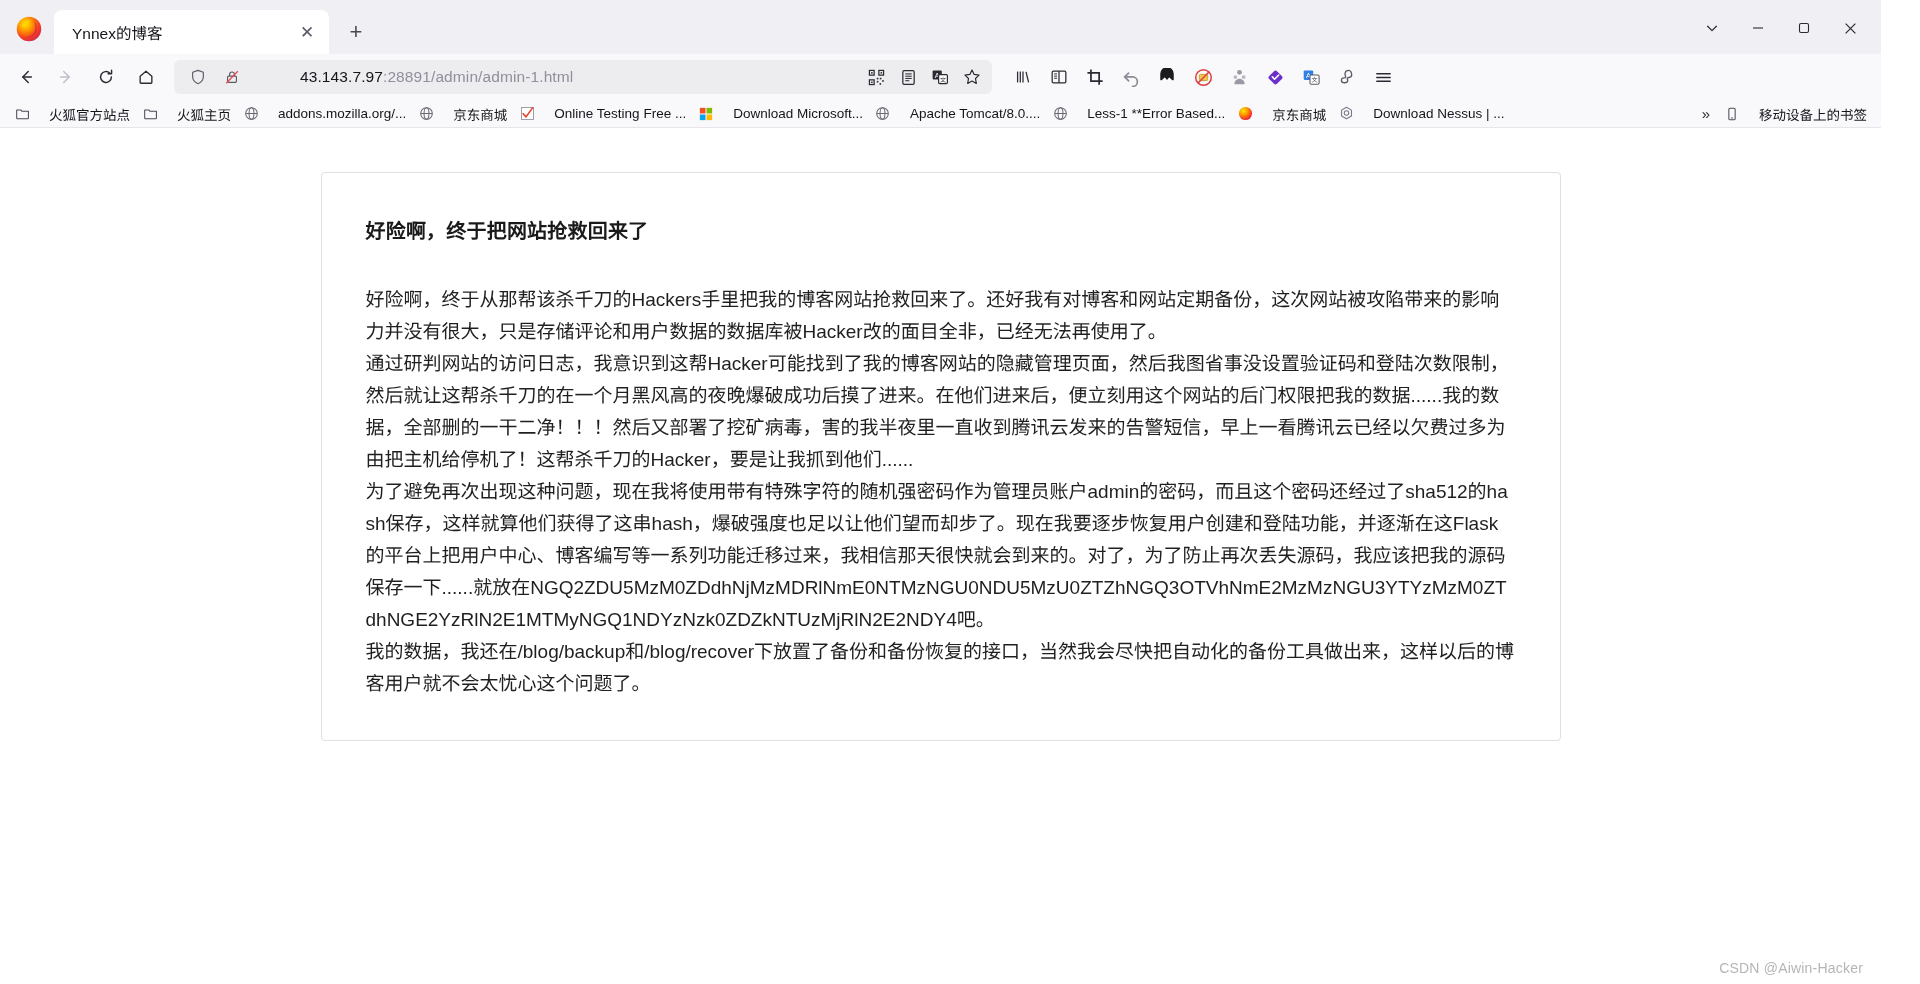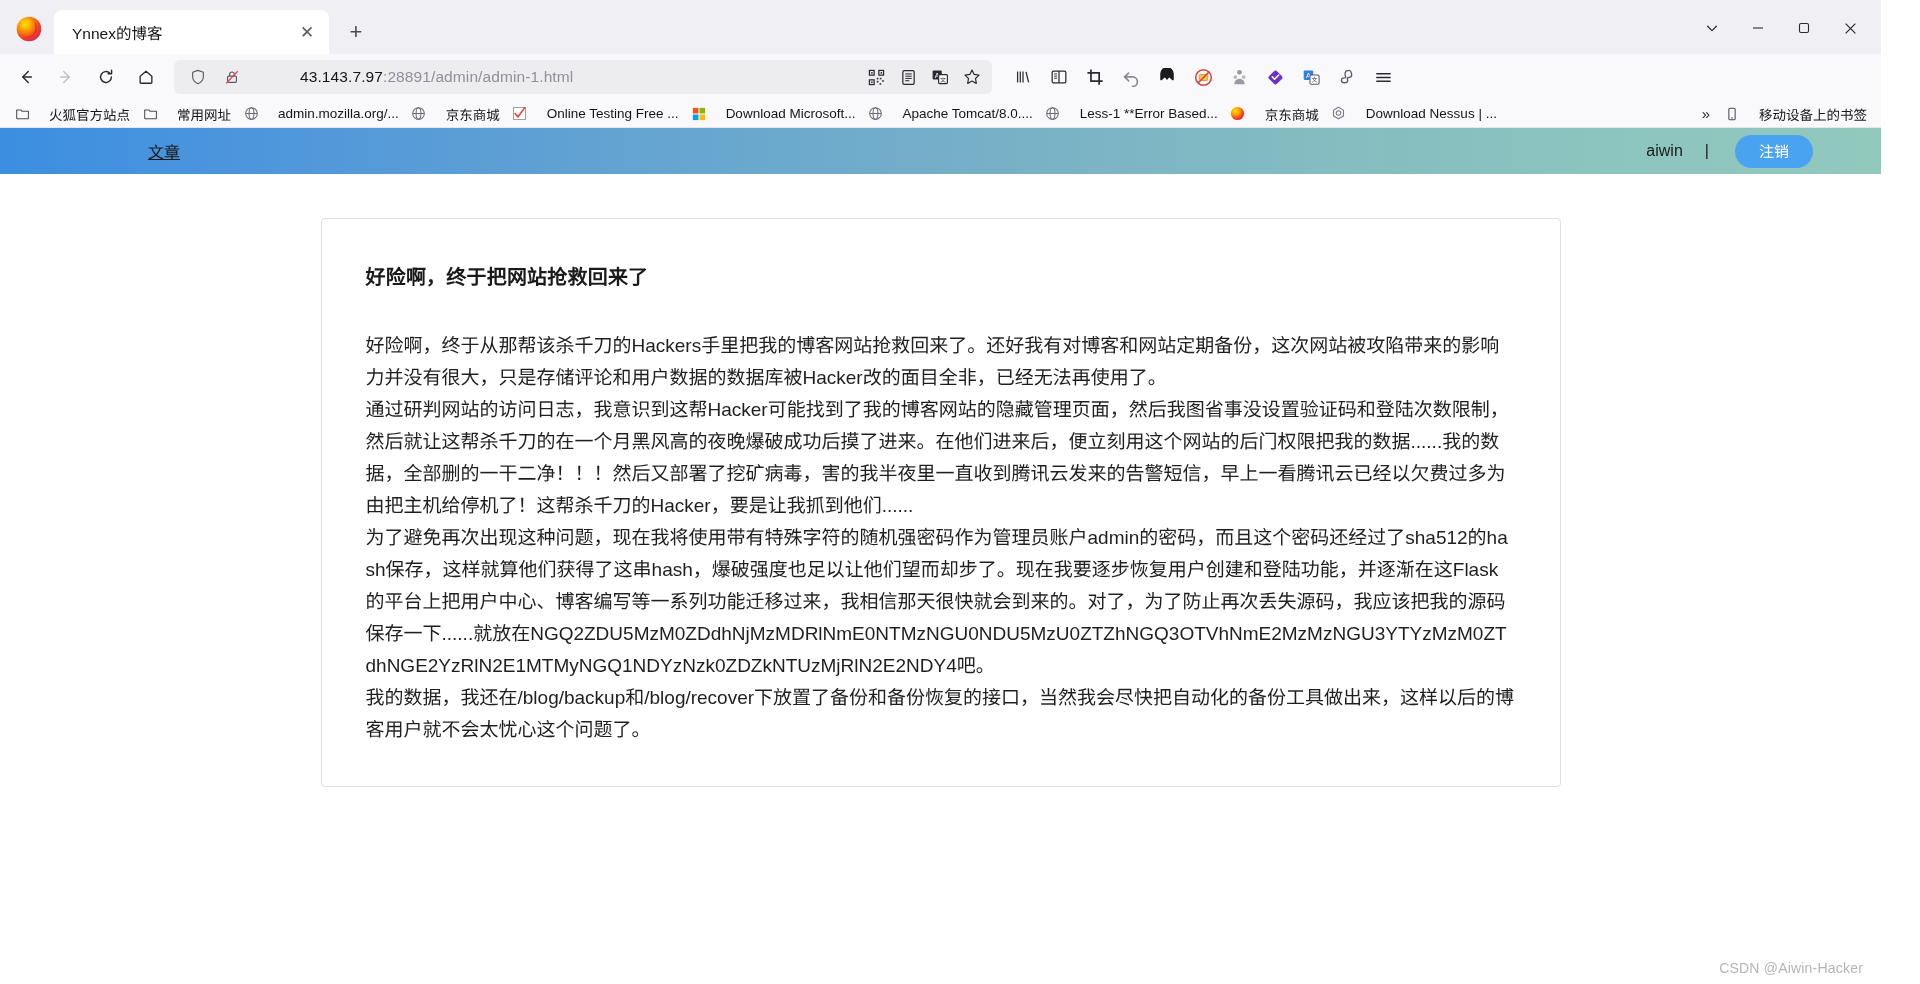--- a/index.html
+++ b/index.html
@@ -436,32 +436,32 @@
       </span>
       <span class="bm-label">火狐官方站点</span>
     </div>
 
     <div class="bm">
       <span class="bm-ico">
         <svg width="15" height="15" viewBox="0 0 16 16">
             <path d="M1.8 4.2h4.4l1.1 1.4h7v7.2a.8.8 0 0 1-.8.8H2.6a.8.8 0 0 1-.8-.8z" fill="none" stroke="#4a4a55" stroke-width="1.1" stroke-linejoin="round"></path>
           </svg>
       </span>
-      <span class="bm-label">常用网址</span>
+      <span class="bm-label">火狐主页</span>
     </div>
 
     <div class="bm">
       <span class="bm-ico">
         <svg width="15" height="15" viewBox="0 0 16 16">
             <circle cx="8" cy="8" r="6.2" fill="none" stroke="#6a6a75" stroke-width="1.1"></circle>
             <ellipse cx="8" cy="8" rx="2.6" ry="6.2" fill="none" stroke="#6a6a75" stroke-width="1.1"></ellipse>
             <line x1="1.8" y1="8" x2="14.2" y2="8" stroke="#6a6a75" stroke-width="1.1"></line>
           </svg>
       </span>
-      <span class="bm-label">admin.mozilla.org/...</span>
+      <span class="bm-label">addons.mozilla.org/...</span>
     </div>
 
     <div class="bm">
       <span class="bm-ico">
         <svg width="15" height="15" viewBox="0 0 16 16">
             <circle cx="8" cy="8" r="6.2" fill="none" stroke="#6a6a75" stroke-width="1.1"></circle>
             <ellipse cx="8" cy="8" rx="2.6" ry="6.2" fill="none" stroke="#6a6a75" stroke-width="1.1"></ellipse>
             <line x1="1.8" y1="8" x2="14.2" y2="8" stroke="#6a6a75" stroke-width="1.1"></line>
           </svg>
       </span>
@@ -549,31 +549,20 @@
             <rect x="4.4" y="1.4" width="7.2" height="13.2" rx="1.3" fill="none" stroke="#4a4a55" stroke-width="1.2"></rect>
             <line x1="6.8" y1="12.6" x2="9.2" y2="12.6" stroke="#4a4a55" stroke-width="1"></line>
           </svg>
       </span>
       <span class="bm-label">移动设备上的书签</span>
     </div>
   </div>
 
   <div class="page">
 
-    <div class="sitenav">
-      <div class="nav-left">
-        <a class="nav-link" href="#">文章</a>
-      </div>
-      <div class="nav-spacer"></div>
-      <div class="nav-right">
-        <span class="nav-user">aiwin</span>
-        <span class="nav-sep">|</span>
-        <button class="logout-btn">注销</button>
-      </div>
-    </div>
 
     <div class="content-wrap">
       <div class="card">
         <h1 class="article-title">好险啊，终于把网站抢救回来了</h1>
         <div class="article-body">
           <p>好险啊，终于从那帮该杀千刀的Hackers手里把我的博客网站抢救回来了。还好我有对博客和网站定期备份，这次网站被攻陷带来的影响力并没有很大，只是存储评论和用户数据的数据库被Hacker改的面目全非，已经无法再使用了。</p>
           <p>通过研判网站的访问日志，我意识到这帮Hacker可能找到了我的博客网站的隐藏管理页面，然后我图省事没设置验证码和登陆次数限制，然后就让这帮杀千刀的在一个月黑风高的夜晚爆破成功后摸了进来。在他们进来后，便立刻用这个网站的后门权限把我的数据......我的数据，全部删的一干二净！！！然后又部署了挖矿病毒，害的我半夜里一直收到腾讯云发来的告警短信，早上一看腾讯云已经以欠费过多为由把主机给停机了！这帮杀千刀的Hacker，要是让我抓到他们......</p>
           <p>为了避免再次出现这种问题，现在我将使用带有特殊字符的随机强密码作为管理员账户admin的密码，而且这个密码还经过了sha512的hash保存，这样就算他们获得了这串hash，爆破强度也足以让他们望而却步了。现在我要逐步恢复用户创建和登陆功能，并逐渐在这Flask的平台上把用户中心、博客编写等一系列功能迁移过来，我相信那天很快就会到来的。对了，为了防止再次丢失源码，我应该把我的源码保存一下......就放在NGQ2ZDU5MzM0ZDdhNjMzMDRlNmE0NTMzNGU0NDU5MzU0ZTZhNGQ3OTVhNmE2MzMzNGU3YTYzMzM0ZTdhNGE2YzRlN2E1MTMyNGQ1NDYzNzk0ZDZkNTUzMjRlN2E2NDY4吧。</p>
           <p>我的数据，我还在/blog/backup和/blog/recover下放置了备份和备份恢复的接口，当然我会尽快把自动化的备份工具做出来，这样以后的博客用户就不会太忧心这个问题了。</p>
         </div>

